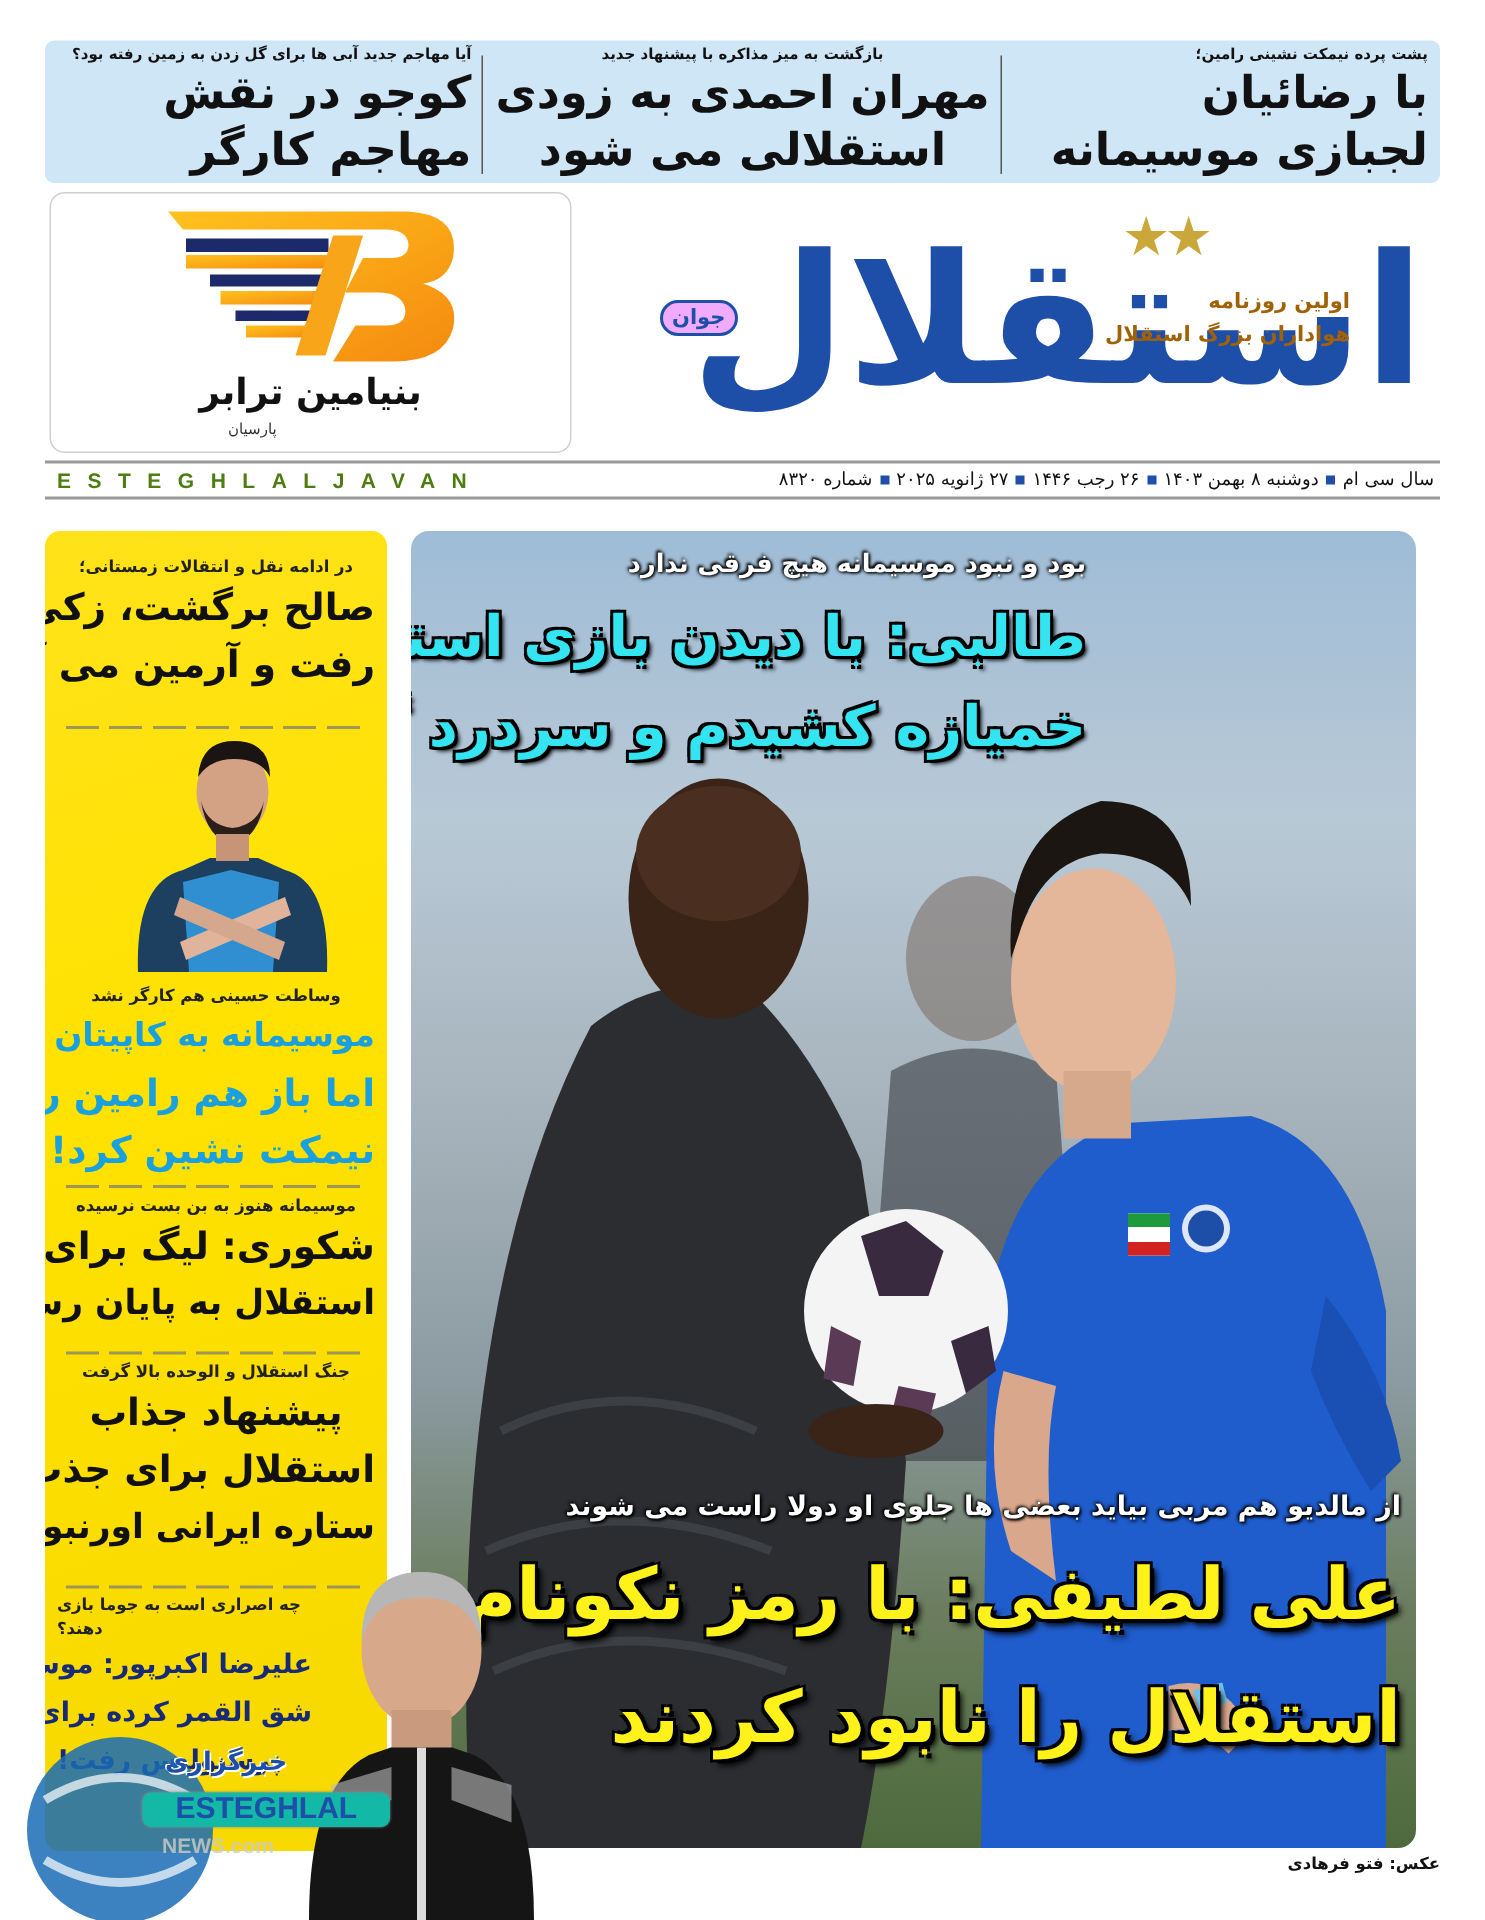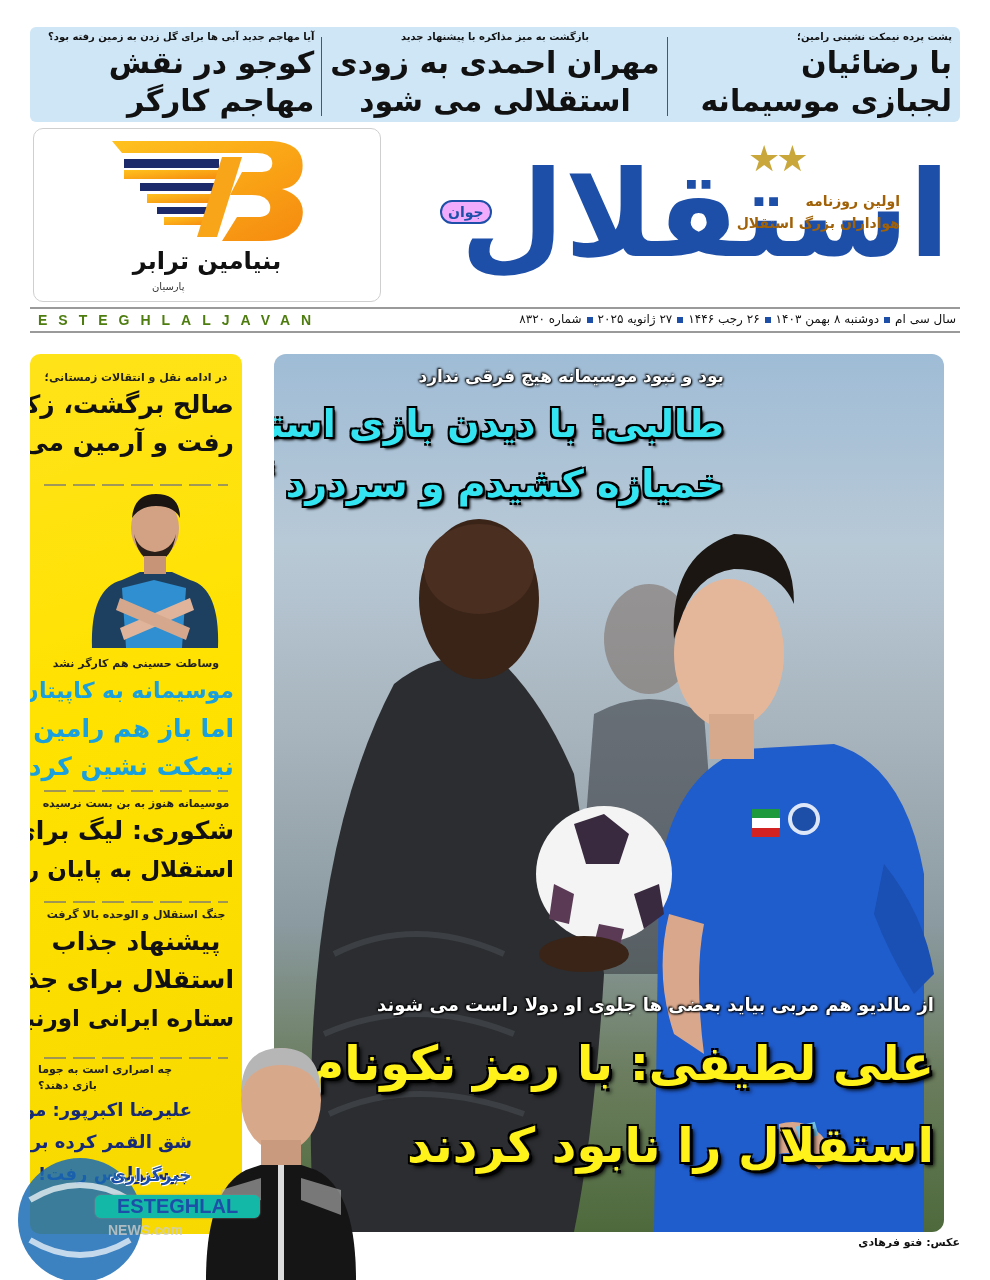--- a/index.html
+++ b/index.html
@@ -46,21 +46,21 @@
   }
 
   
   .datebar { position: absolute; left: 30px; top: 307px; width: 930px; height: 26px; border-top: 2px solid #9a9a9a; border-bottom: 2px solid #9a9a9a; }
   .datebar .brand-latin { position: absolute; left: 8px; top: 3px; direction: ltr; font-family: "Liberation Sans", sans-serif; font-size: 14px; font-weight: bold; letter-spacing: 11px; color: #4d7c0f; }
   .datebar .date-line { position: absolute; right: 4px; top: 3px; font-size: 12px; color: #111; white-space: nowrap; }
   .datebar .date-line .sep { display: inline-block; width: 6px; height: 6px; background: #1e4fa8; margin: 0 5px; vertical-align: middle; }
 
   
   .sidebar {
-    position: absolute; left: 30px; top: 354px; width: 212px; height: 880px;
+    position: absolute; left: 30px; top: 354px; width: 228px; height: 880px;
     background: linear-gradient(160deg, #ffe31a 0%, #ffe200 40%, #f7d800 100%);
     border-radius: 10px; overflow: hidden;
   }
   .sb-story { position: absolute; left: 0; right: 0; text-align: center; padding: 0 8px; }
   .sb-kicker { font-size: 11px; color: #222; font-weight: bold; line-height: 16px; }
   .sb-head { font-size: 25px; font-weight: bold; color: #111; line-height: 38px; white-space: nowrap; }
   .sb-head.blue { color: #1aa0dd; }
   .sb-head.navy { color: #162a78; }
   .dash { position: absolute; left: 14px; right: 14px; height: 2px; background: repeating-linear-gradient(90deg, #777 0 22px, transparent 22px 29px); opacity: .7; }
 

